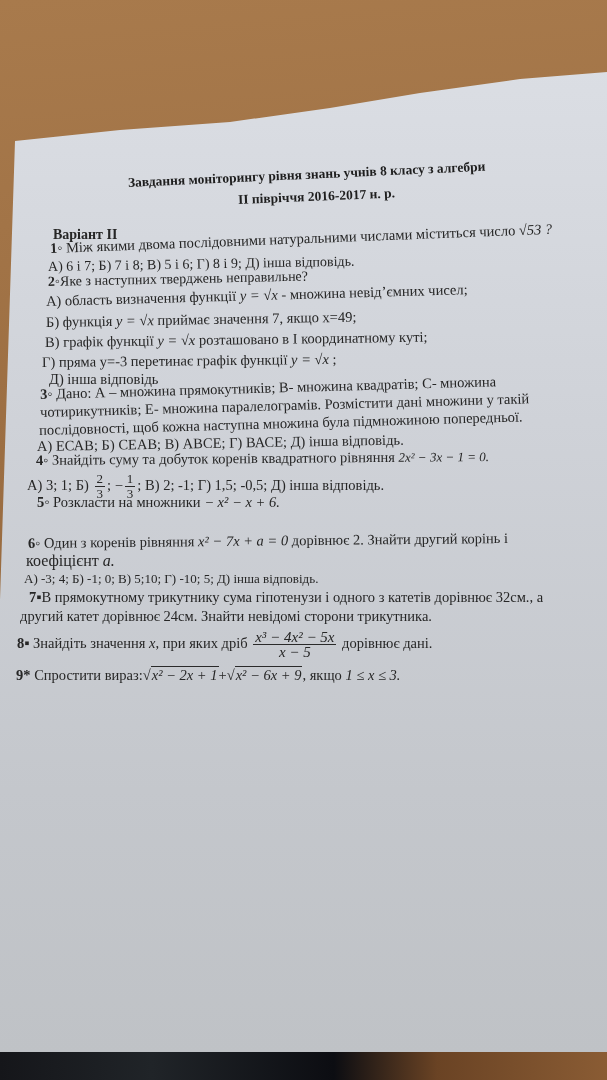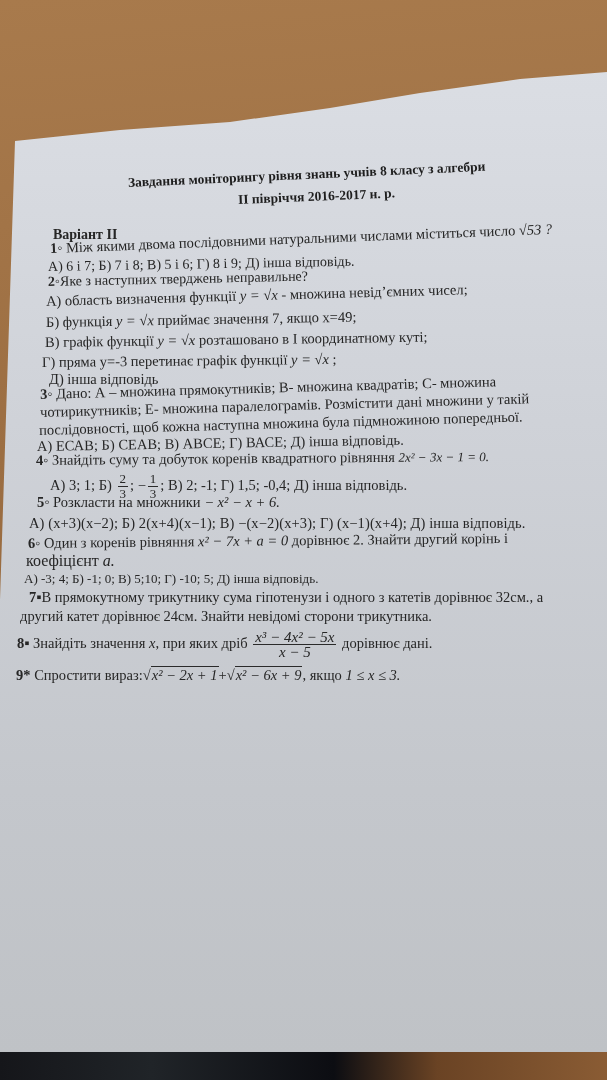--- a/index.html
+++ b/index.html
@@ -84,31 +84,30 @@
   </div>
   <div class="line" style="left:40px; top:403px; transform:rotate(-1.6deg); transform-origin:left center; font-size:14.5px;">чотирикутників; Е- множина паралелограмів. Розмістити дані множини у такій</div>
   <div class="line" style="left:39px; top:421px; transform:rotate(-1.6deg); transform-origin:left center; font-size:14.5px;">послідовності, щоб кожна наступна множина була підмножиною попередньої.</div>
   <div class="line" style="left:37px; top:437px; transform:rotate(-1deg); transform-origin:left center; font-size:14.5px;">А) ЕСАВ; Б) СЕАВ; В) АВСЕ; Г) ВАСЕ; Д) інша відповідь.</div>
 
   <div class="line" style="left:36px; top:451px; transform:rotate(-0.5deg); transform-origin:left center; font-size:14.5px;">
     <span class="bold">4◦</span>
     <span>Знайдіть суму та добуток коренів квадратного рівняння</span>
     <span class="m" style="font-size:13px;">2x² − 3x − 1 = 0.</span>
   </div>
-  <div class="line" style="left:50px; top:468px; font-size:14.5px; line-height:34px;">
+  <div class="line" style="left:27px; top:468px; font-size:14.5px; line-height:34px;">
     <span>А) 3; 1; Б)</span>
-    <span class="frac"><span class="num">2</span><span class="den">3</span></span><span>; −</span><span class="frac"><span class="num">1</span><span class="den">3</span></span><span>; В) 2; -1; Г) 1,5; -0,4; Д) інша відповідь.</span>
+    <span class="frac"><span class="num">2</span><span class="den">3</span></span><span>; −</span><span class="frac"><span class="num">1</span><span class="den">3</span></span><span>; В) 2; -1; Г) 1,5; -0,5; Д) інша відповідь.</span>
   </div>
 
   <div class="line" style="left:30px; top:493px; font-size:14.5px;margin-left:7px;">
     <span class="bold">5◦</span>
     <span>Розкласти на множники</span>
     <span class="m">− x² − x + 6.</span>
   </div>
-  <div class="line" style="left:29px; top:514px; font-size:14.5px; letter-spacing:0.1px;">А) (x+3)(x−2); Б) 2(x+4)(x−1); В) −(x−2)(x+3); Г) (x−1)(x+4); Д) інша відповідь.</div>
 
   <div class="line" style="left:28px; top:534px; transform:rotate(-0.6deg); transform-origin:left center; font-size:14.5px;">
     <span class="bold">6◦</span>
     <span>Один з коренів  рівняння</span>
     <span class="m">x² − 7x + a = 0</span>
     <span>дорівнює 2. Знайти другий корінь і</span>
   </div>
   <div class="line" style="left:26px; top:552px; font-size:16px;">
     <span>коефіцієнт</span>
     <span class="m">a.</span>

